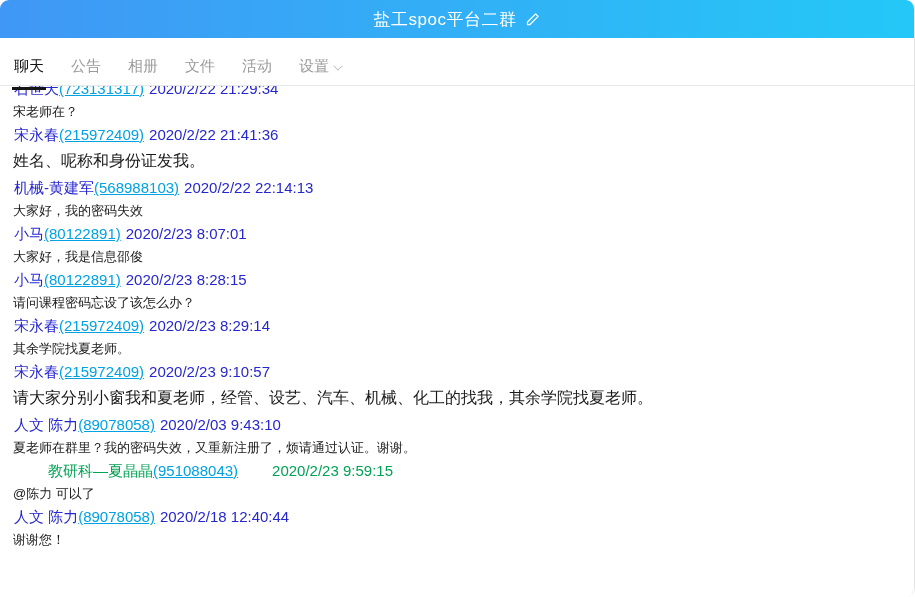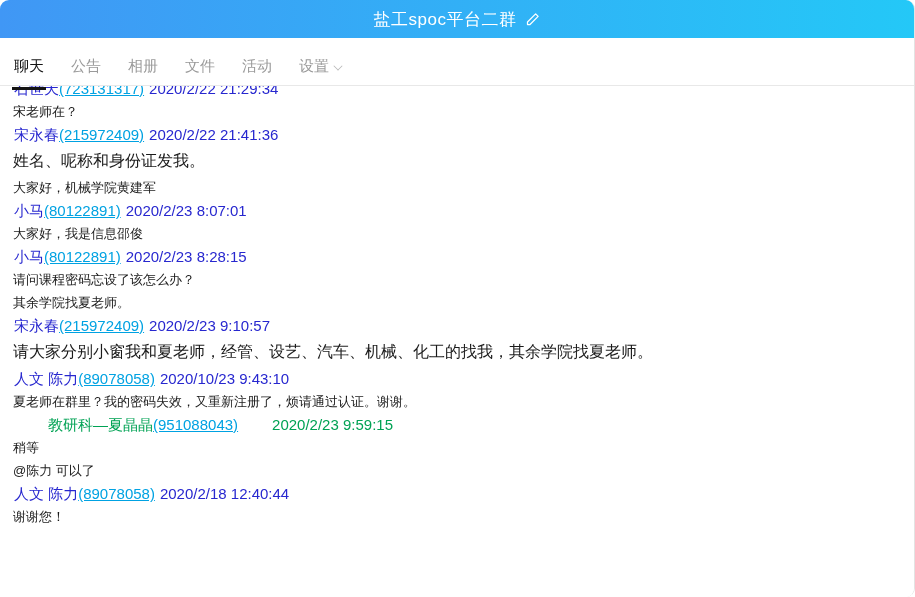--- a/index.html
+++ b/index.html
@@ -143,44 +143,45 @@
   <div class="chat-log">
       <div class="msg-group blue normal clipped">
     <div class="msg-header"><span class="sender">石世天</span><span class="uid-link">(723131317)</span><span class="timestamp">2020/2/22 21:29:34</span></div>
     <div class="msg-text">宋老师在？</div>
   </div>
       <div class="msg-group blue large">
     <div class="msg-header"><span class="sender">宋永春</span><span class="uid-link">(215972409)</span><span class="timestamp">2020/2/22 21:41:36</span></div>
     <div class="msg-text">姓名、呢称和身份证发我。</div>
   </div>
       <div class="msg-group blue normal">
-    <div class="msg-text">大家好，机械学院黄建军</div>
+    <div class="msg-header"><span class="sender">机械-黄建军</span><span class="uid-link">(568988103)</span><span class="timestamp">2020/2/22 22:14:13</span></div>
+    <div class="msg-text">大家好，我的密码失效</div>
   </div>
       <div class="msg-group blue normal">
     <div class="msg-header"><span class="sender">小马</span><span class="uid-link">(80122891)</span><span class="timestamp">2020/2/23 8:07:01</span></div>
     <div class="msg-text">大家好，我是信息邵俊</div>
   </div>
       <div class="msg-group blue normal">
     <div class="msg-header"><span class="sender">小马</span><span class="uid-link">(80122891)</span><span class="timestamp">2020/2/23 8:28:15</span></div>
     <div class="msg-text">请问课程密码忘设了该怎么办？</div>
   </div>
       <div class="msg-group blue normal">
+    <div class="msg-header"><span class="sender">宋永春</span><span class="uid-link">(215972409)</span><span class="timestamp">2020/2/23 8:29:14</span></div>
     <div class="msg-text">其余学院找夏老师。</div>
   </div>
       <div class="msg-group blue large">
     <div class="msg-header"><span class="sender">宋永春</span><span class="uid-link">(215972409)</span><span class="timestamp">2020/2/23 9:10:57</span></div>
     <div class="msg-text">请大家分别小窗我和夏老师，经管、设艺、汽车、机械、化工的找我，其余学院找夏老师。</div>
   </div>
       <div class="msg-group blue normal">
-    <div class="msg-header"><span class="sender">人文 陈力</span><span class="uid-link">(89078058)</span><span class="timestamp">2020/10/23 9:43:10</span></div>
+    <div class="msg-header"><span class="sender">人文 陈力</span><span class="uid-link">(89078058)</span><span class="timestamp">2020/2/03 9:43:10</span></div>
     <div class="msg-text">夏老师在群里？我的密码失效，又重新注册了，烦请通过认证。谢谢。</div>
   </div>
       <div class="msg-group green normal">
     <div class="msg-header"><span class="sender">教研科—夏晶晶</span><span class="uid-link">(951088043)</span><span class="timestamp">2020/2/23 9:59:15</span></div>
-    <div class="msg-text">稍等</div>
   </div>
       <div class="msg-group green normal">
     <div class="msg-text">@陈力 可以了</div>
   </div>
       <div class="msg-group blue normal">
     <div class="msg-header"><span class="sender">人文 陈力</span><span class="uid-link">(89078058)</span><span class="timestamp">2020/2/18 12:40:44</span></div>
     <div class="msg-text">谢谢您！</div>
   </div>
     </div>
 

